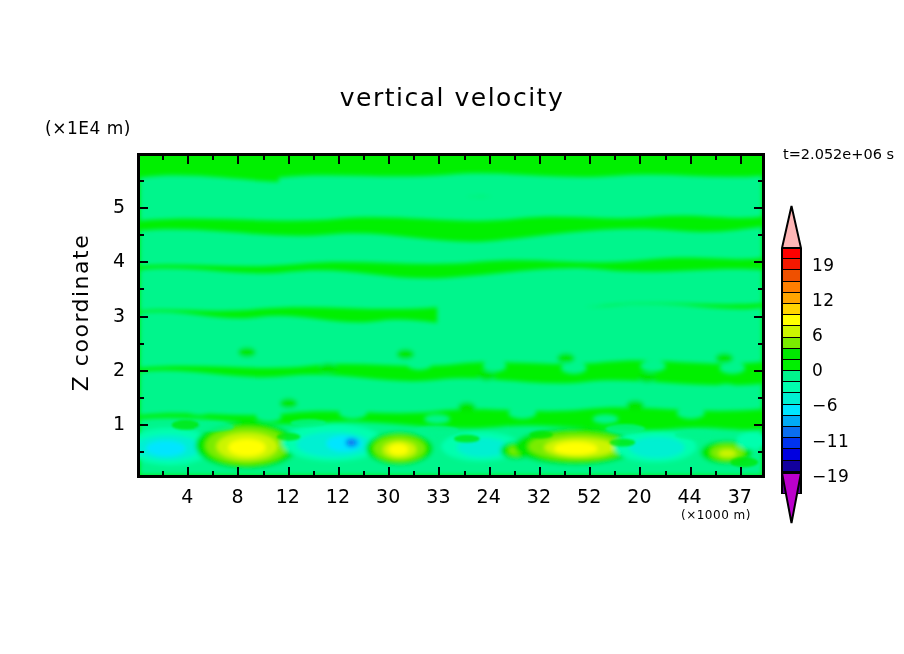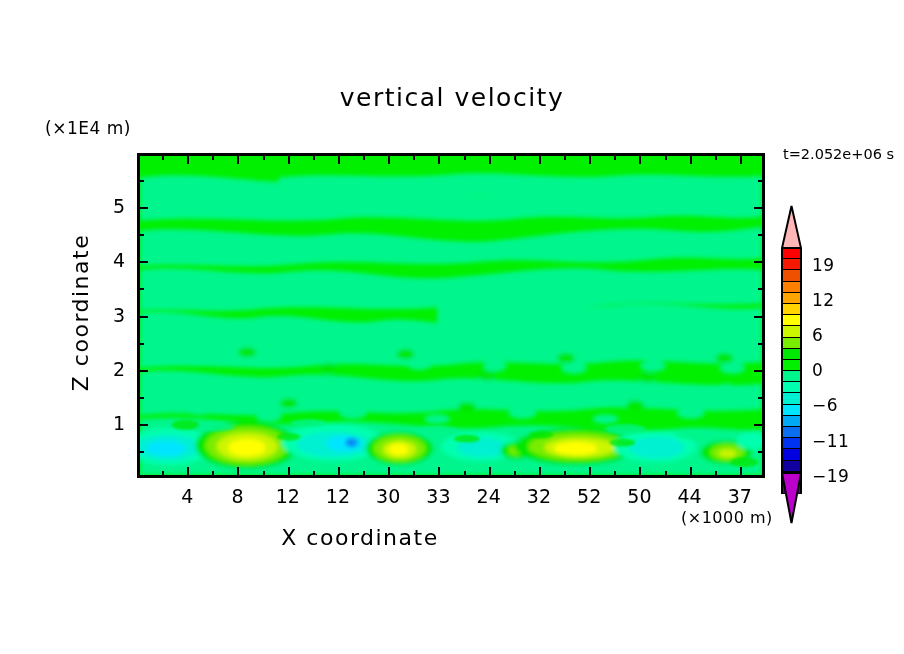--- a/index.html
+++ b/index.html
@@ -12,21 +12,21 @@
   #plot-title{
     position:absolute;left:0;top:83px;width:904px;text-align:center;
     font-size:25px;letter-spacing:1.5px;font-weight:400;
   }
   #z-unit-label{position:absolute;left:45px;top:118px;font-size:17px;letter-spacing:.5px;}
   #time-stamp{position:absolute;left:783px;top:146px;font-size:14.5px;letter-spacing:0px;white-space:nowrap;}
   #x-axis-title{
     position:absolute;left:0;top:525px;width:720px;text-align:center;
     font-size:22px;letter-spacing:1.5px;
   }
-  #x-unit-label{position:absolute;left:681px;top:508px;font-size:16px;letter-spacing:.5px;}
+  #x-unit-label{position:absolute;left:681px;top:508px;font-size:12px;letter-spacing:.5px;}
   #y-axis-title{
     position:absolute;left:-40px;top:300px;width:240px;text-align:center;
     font-size:22px;letter-spacing:1.5px;
     transform:rotate(-90deg);transform-origin:center center;
   }
 
   
   #plot-frame{
     position:absolute;left:137px;top:153px;width:628px;height:325px;
     border:3px solid #000;box-sizing:border-box;overflow:hidden;background:#00f000;
@@ -54,21 +54,20 @@
 </head>
 <body>
 
 <div class="stage">
 
   <div id="plot-title">vertical velocity</div>
   <div id="z-unit-label">(×1E4 m)</div>
   <div id="time-stamp">t=2.052e+06 s</div>
 
   <div id="y-axis-title">Z coordinate</div>
-  <div id="x-axis-title">X coordinate</div>
   <div id="x-unit-label">(×1000 m)</div>
 
   <div id="plot-frame">
     <svg id="field-svg" viewBox="0 0 628 325" preserveAspectRatio="none">
       <defs>
         <filter id="sm" x="-12%" y="-12%" width="124%" height="124%">
           <feGaussianBlur stdDeviation="2.2"></feGaussianBlur>
         </filter>
         <filter id="smx" x="-12%" y="-12%" width="124%" height="124%">
           <feGaussianBlur stdDeviation="1.2"></feGaussianBlur>
@@ -297,21 +296,21 @@
   <div id="xticklabels">
       <div class="xticklabel" style="left: 157.24px; top: 485px;">4</div>
       <div class="xticklabel" style="left: 207.48px; top: 485px;">8</div>
       <div class="xticklabel" style="left: 257.72px; top: 485px;">12</div>
       <div class="xticklabel" style="left: 307.96px; top: 485px;">12</div>
       <div class="xticklabel" style="left: 358.2px; top: 485px;">30</div>
       <div class="xticklabel" style="left: 408.44px; top: 485px;">33</div>
       <div class="xticklabel" style="left: 458.68px; top: 485px;">24</div>
       <div class="xticklabel" style="left: 508.92px; top: 485px;">32</div>
       <div class="xticklabel" style="left: 559.16px; top: 485px;">52</div>
-      <div class="xticklabel" style="left: 609.4px; top: 485px;">50</div>
+      <div class="xticklabel" style="left: 609.4px; top: 485px;">20</div>
       <div class="xticklabel" style="left: 659.64px; top: 485px;">44</div>
       <div class="xticklabel" style="left: 709.88px; top: 485px;">37</div>
     </div>
   <div id="yticklabels">
       <div class="yticklabel" style="left: 85px; top: 411.833px;">1</div>
       <div class="yticklabel" style="left: 85px; top: 357.667px;">2</div>
       <div class="yticklabel" style="left: 85px; top: 303.5px;">3</div>
       <div class="yticklabel" style="left: 85px; top: 249.333px;">4</div>
       <div class="yticklabel" style="left: 85px; top: 195.167px;">5</div>
     </div>

